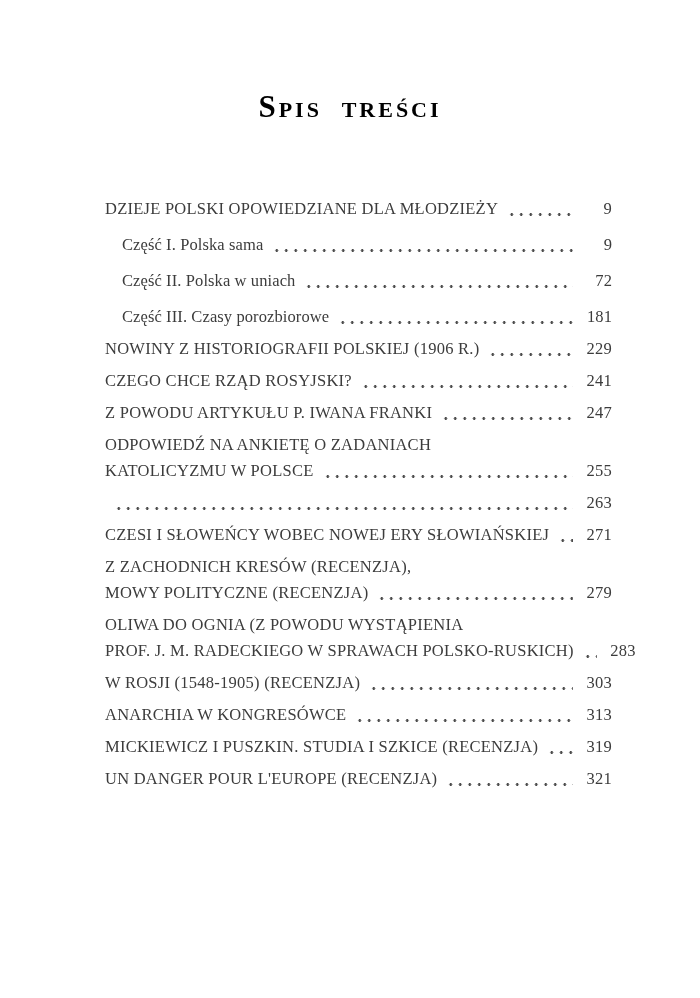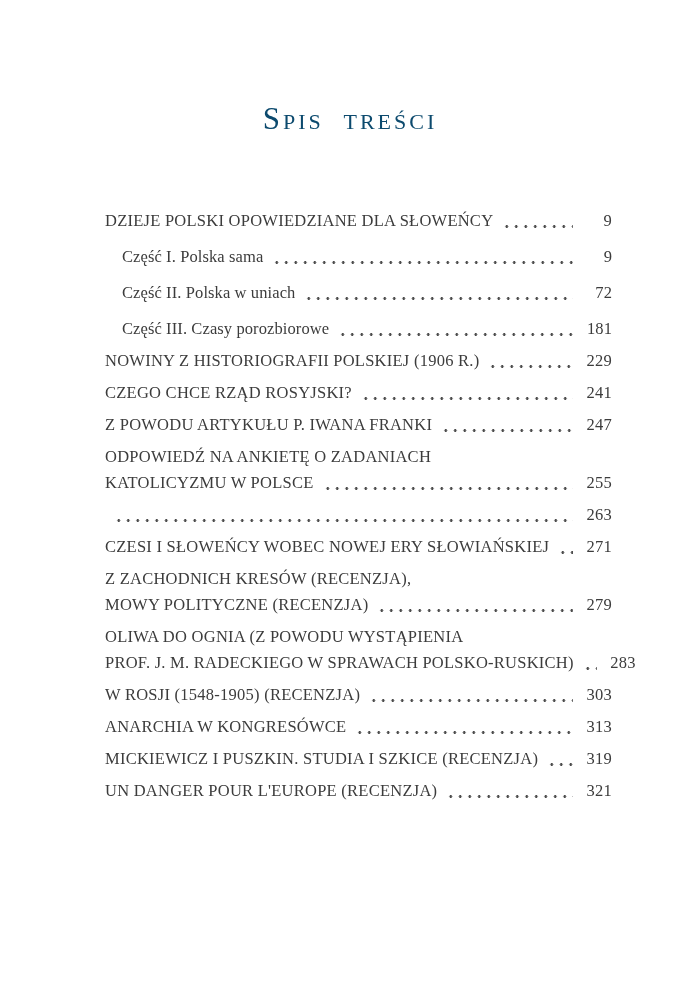--- a/index.html
+++ b/index.html
@@ -10,31 +10,31 @@
   .page {
     position: relative;
     width: 700px;
     height: 998px;
     background: #ffffff;
     overflow: hidden;
     font-family: "Liberation Serif", "DejaVu Serif", serif;
     color: #3c3c3c;
   }
   .title {
-    margin: 12px;
+    margin: 0;
     padding-top: 90px;
     text-align: center;
     font-family: "Liberation Serif", "DejaVu Serif", serif;
     font-variant: small-caps;
-    font-weight: 400;
+    font-weight: 700;
     font-size: 31px;
     line-height: 1.1;
     letter-spacing: 3px;
     word-spacing: 9px;
-    color: #0c4a6e;
+    color: #000000;
   }
   .toc {
     margin-top: 72px;
     padding-left: 105px;
     padding-right: 88px; 
   }
   .entry {
     margin-top: 6px;
     font-size: 16.5px;
     letter-spacing: 0.25px;
@@ -75,21 +75,21 @@
 </style>
 </head>
 <body>
 
 <div class="page">
   <h1 class="title">Spis treści</h1>
 
   <div class="toc">
   <div class="entry">
     <div class="last-line">
-      <span class="etext">DZIEJE POLSKI OPOWIEDZIANE DLA SŁOWEŃCY</span>
+      <span class="etext">DZIEJE POLSKI OPOWIEDZIANE DLA MŁODZIEŻY</span>
       <span class="dots"></span>
       <span class="pnum">9</span>
     </div>
   </div>
 
   <div class="entry sub">
     <div class="last-line">
       <span class="etext">Część I. Polska sama</span>
       <span class="dots"></span>
       <span class="pnum">9</span>

